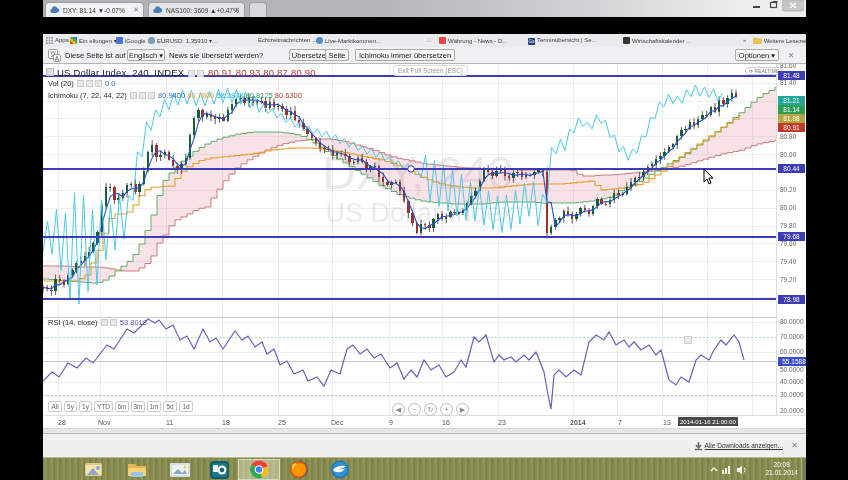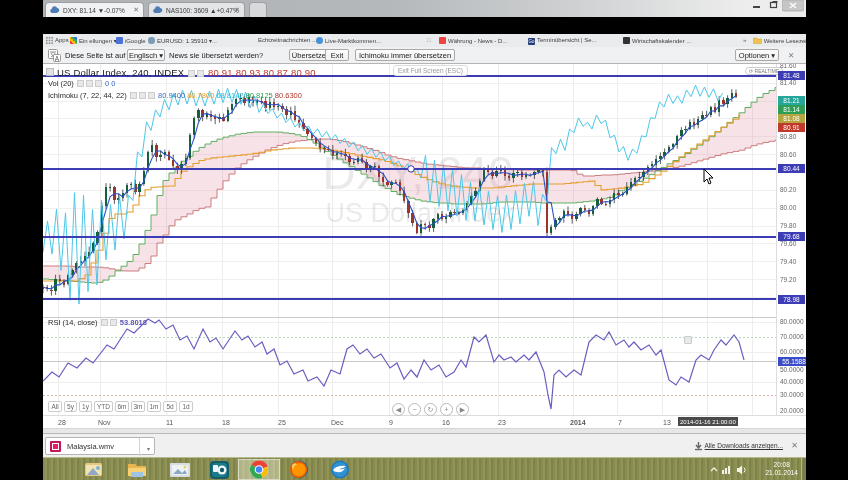--- a/index.html
+++ b/index.html
@@ -101,21 +101,21 @@
    <svg style="position:absolute;left:5px;top:2px" width="13" height="13" viewBox="0 0 13 13">
         <rect x="0.5" y="0.5" width="9" height="9" rx="1" fill="#fff" stroke="#999"></rect>
         <path d="M2 3 h6 M5 3 v1 M3 4 q1 3 4 4 M7 4 q-1 3 -4 4" stroke="#777" stroke-width="0.8" fill="none"></path>
         <rect x="5.5" y="5.5" width="7" height="7" rx="1" fill="#fff" stroke="#999"></rect>
         <text x="9" y="11.5" font-size="6.5" fill="#555" text-anchor="middle" font-family="Liberation Sans">A</text>
       </svg>
    <div style="position:absolute;left:22px;top:4px">Diese Seite ist auf</div>
    <div class="trbtn" style="left:84px;width:38px">Englisch ▾</div>
    <div style="position:absolute;left:126px;top:4px">News sie übersetzt werden?</div>
    <div class="trbtn" style="left:246px;width:44px">Übersetzen</div>
-   <div class="trbtn" style="left:282px;width:24px">Exit</div>
+   <div class="trbtn" style="left:282px;width:24px">Seite</div>
    <div class="trbtn" style="left:312px;width:100px">Ichimoku immer übersetzen</div>
    <div class="trbtn" style="left:692px;width:44px">Optionen ▾</div>
    <div style="position:absolute;left:745px;top:4px;color:#777">✕</div>
  </div>
 
  <div id="page">
    <svg width="763" height="369" viewBox="0 0 763 369" shape-rendering="crispEdges" style="position:absolute;left:0;top:0">
 <line x1="0" y1="19.1" x2="733" y2="19.1" stroke="#f0f0f0"></line>
 <line x1="0" y1="37.0" x2="733" y2="37.0" stroke="#f0f0f0"></line>
 <line x1="0" y1="54.9" x2="733" y2="54.9" stroke="#f0f0f0"></line>
@@ -495,21 +495,21 @@
 <circle cx="368" cy="104.9" r="3.2" fill="#ffffff" stroke="#3c3cb4" shape-rendering="auto"></circle>
 <line x1="0" y1="253" x2="733" y2="253" stroke="#cccccc"></line>
 <path d="M0.0,317.0L9.0,308.0L16.0,313.0L25.0,299.0L34.0,304.0L43.0,294.0L50.0,299.0L64.0,281.0L71.0,285.0L84.0,265.0L91.0,269.0L105.0,255.0L112.0,259.0L116.0,256.0L123.0,265.0L130.0,261.0L137.0,276.0L144.0,272.0L151.0,285.0L160.0,265.0L167.0,278.0L173.0,274.0L180.0,285.0L192.0,267.0L199.0,276.0L205.0,272.0L212.0,283.0L219.0,278.0L224.0,290.0L231.0,285.0L237.0,301.0L244.0,297.0L251.0,310.0L260.0,306.0L265.0,317.0L274.0,313.0L281.0,322.0L288.0,306.0L297.0,310.0L304.0,285.0L310.0,281.0L317.0,290.0L324.0,285.0L331.0,294.0L338.0,290.0L347.0,304.0L354.0,299.0L361.0,315.0L368.0,306.0L374.0,313.0L381.0,296.0L388.0,306.0L396.0,301.0L403.0,313.0L411.0,308.0L418.0,296.0L423.0,303.0L431.0,273.0L436.0,278.0L443.0,271.0L451.0,298.0L456.0,291.0L461.0,296.0L468.0,293.0L473.0,298.0L481.0,291.0L486.0,296.0L493.0,288.0L501.0,308.0L505.0,331.0L508.0,345.0L511.0,311.0L516.0,306.0L523.0,313.0L531.0,306.0L538.0,311.0L546.0,278.0L553.0,271.0L561.0,276.0L566.0,268.0L573.0,281.0L581.0,276.0L586.0,283.0L591.0,278.0L598.0,286.0L606.0,281.0L613.0,291.0L618.0,286.0L626.0,316.0L633.0,321.0L638.0,313.0L646.0,318.0L653.0,296.0L658.0,291.0L666.0,296.0L671.0,286.0L678.0,276.0L683.0,281.0L691.0,271.0L696.0,278.0L701.0,296.0" fill="none" stroke="#6a5fc1" stroke-width="1.2" shape-rendering="auto"></path>
 </svg>
    <div id="axisline"></div>
       <div id="tline"></div>
 
    <div style="position:absolute;left:3px;top:4px;width:8px;height:8px;background:#dfe3e6;border:1px solid #b7bcc0"></div>
       <div class="leg" style="left:14px;top:3px;font-size:9.5px;color:#1a1a1a;letter-spacing:0.2px">US Dollar Index, 240, INDEX <span class="lbtn"></span><span class="lbtn"></span> <span style="color:#c0392b">80.91 80.93 80.87 80.90</span></div>
    <div class="leg" style="left:5px;top:15px">Vol (20) <span class="lbtn"></span><span class="lbtn"></span><span class="lbtn"></span> <span style="color:#3b6cc4">0 0</span></div>
-   <div class="leg" style="left:5px;top:27px">Ichimoku (7, 22, 44, 22) <span class="lbtn"></span><span class="lbtn"></span><span class="lbtn"></span> <span style="color:#3b6cc4">80.9400</span> <span style="color:#e59e2e">80.7800</span> <span style="color:#19bfdf">68.8142</span> <span style="color:#2e9e56">80.8125</span> <span style="color:#b23a2f">80.6300</span></div>
+   <div class="leg" style="left:5px;top:27px">Ichimoku (7, 22, 44, 22) <span class="lbtn"></span><span class="lbtn"></span><span class="lbtn"></span> <span style="color:#3b6cc4">80.9400</span> <span style="color:#e59e2e">80.7800</span> <span style="color:#19bfdf">58.2848</span> <span style="color:#2e9e56">80.8125</span> <span style="color:#b23a2f">80.6300</span></div>
    <div style="position:absolute;left:350px;top:1px;background:#fff;border:1px solid #ddd;border-radius:3px;padding:1px 4px;font-size:6.5px;color:#999">Exit Full Screen (ESC)</div>
    <div style="position:absolute;left:702px;top:3px;border:1px solid #ccc;border-radius:6px;padding:0 3px;font-size:5px;color:#777;background:#fff">⟳ REALTIME</div>
 
    <div class="axlbl" style="top:-2px">81.60</div>
    <div class="axbox" style="top:7px;background:#3c3cb4">81.48</div>
    <div class="axlbl" style="top:15px">81.40</div>
    <div class="axbox" style="top:32px;background:#26a69a">81.21</div>
    <div class="axbox" style="top:41px;background:#2e9e56">81.14</div>
    <div class="axbox" style="top:50px;background:#b5a642">81.08</div>
    <div class="axbox" style="top:59px;background:#c0392b">80.91</div>
@@ -518,21 +518,21 @@
    <div class="axbox" style="top:100px;background:#3c3cb4">80.44</div>
    <div class="axlbl" style="top:122px">80.20</div>
    <div class="axlbl" style="top:140px">80.00</div>
    <div class="axlbl" style="top:158px">79.80</div>
    <div class="axbox" style="top:168px;background:#3c3cb4">79.68</div>
    <div class="axlbl" style="top:176px">79.60</div>
    <div class="axlbl" style="top:194px">79.40</div>
    <div class="axlbl" style="top:212px">79.20</div>
    <div class="axbox" style="top:231px;background:#3c3cb4">78.98</div>
 
-   <div class="leg" style="left:5px;top:254px">RSI (14, close) <span class="lbtn"></span><span class="lbtn"></span> <span style="color:#5c55b5;font-weight:bold">53.8018</span></div>
+   <div class="leg" style="left:5px;top:254px">RSI (14, close) <span class="lbtn"></span><span class="lbtn"></span> <span style="color:#5c55b5;font-weight:normal">53.8018</span></div>
    <div class="axlbl" style="top:254px">80.0000</div>
    <div class="axlbl" style="top:269px">70.0000</div>
    <div class="axlbl" style="top:284px">60.0000</div>
    <div class="axbox" style="top:293px;background:#3b4cc8;width:32px">55.1588</div>
    <div class="axlbl" style="top:302px">50.0000</div>
    <div class="axlbl" style="top:314px">40.0000</div>
    <div class="axlbl" style="top:327px">30.0000</div>
    <div class="axlbl" style="top:343px">20.0000</div>
    <div style="position:absolute;left:641px;top:272px;width:8px;height:8px;background:#e9e9e9;border:1px solid #ccc;border-radius:1px"></div>
 
@@ -566,28 +566,20 @@
    <div class="tmlbl" style="left:620px">13</div>
    <div style="position:absolute;left:635px;top:353px;background:#4a4a4a;color:#fff;font-size:6px;padding:1.5px 2px">2014-01-16 21:00:00</div>
    <div style="position:absolute;left:0;top:364px;width:763px;height:5px;background:#e7e7e7;border-top:1px solid #d5d5d5"></div>
 
    <svg class="abs" style="left:660px;top:104px" width="12" height="18">
         <polygon points="1,1 1,14 4,11 6,16 8,15 6,10 10,10" fill="#fff" stroke="#000" stroke-width="1"></polygon>
       </svg>
  </div>
 
  <div id="dlbar">
-   <div style="position:absolute;left:2px;top:3px;width:110px;height:18px;background:#fff;border:1px solid #b5b5b5;border-radius:2px">
-     <div style="position:absolute;left:4px;top:3px;width:11px;height:11px;background:#c2185b;border-radius:1px">
-          <div style="position:absolute;left:2px;top:2px;width:7px;height:7px;border:1px solid #fff;background:#e91e63"></div>
-        </div>
-     <div style="position:absolute;left:21px;top:4px;font-size:7.5px;color:#333">Malaysia.wmv</div>
-     <div style="position:absolute;right:14px;top:0;width:1px;height:18px;background:#d5d5d5"></div>
-     <div style="position:absolute;right:4px;top:7px;font-size:6px;color:#777">▾</div>
-   </div>
    <svg style="position:absolute;right:103px;top:8px" width="9" height="9" viewBox="0 0 9 9">
         <path d="M4.5 0 V5 M2 3 L4.5 6 L7 3" stroke="#666" stroke-width="1.4" fill="none"></path>
         <path d="M1 7.5 H8" stroke="#666" stroke-width="1.4"></path>
       </svg>
    <div style="position:absolute;right:23px;top:8px;font-size:6.5px;color:#333;text-decoration:underline">Alle Downloads anzeigen...</div>
    <div style="position:absolute;right:8px;top:7px;font-size:8px;color:#777">✕</div>
  </div>
 
  <div id="taskbar">
    <svg class="ticon" style="left:30px" width="42" height="21" viewBox="0 0 42 21">

